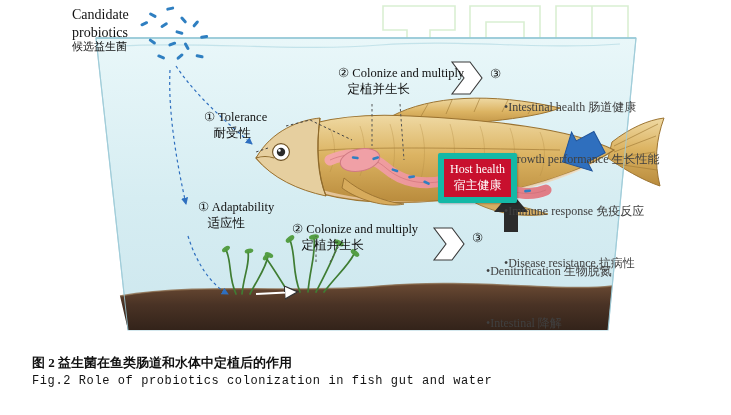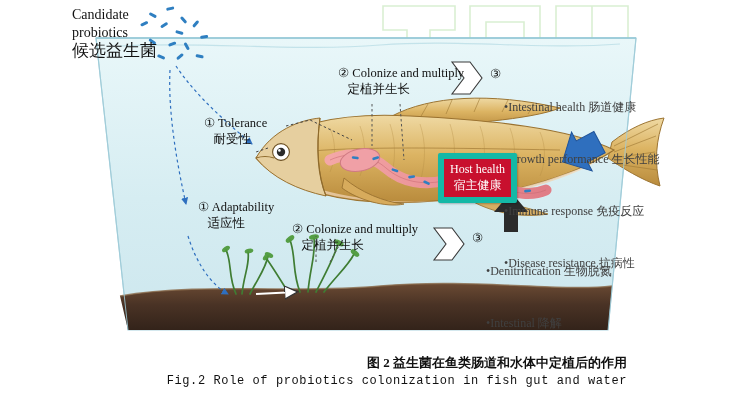--- a/index.html
+++ b/index.html
@@ -27,22 +27,23 @@
   .lbl {
     position: absolute;
     font-family: "Liberation Serif", serif;
     color: #111111;
     white-space: pre;
     line-height: 1.25;
   }
   .cap {
     position: absolute;
     width: 627px;
-    text-align: right;
+    text-align: left;
     color: #111111;
+    padding-left: 32px;
   }
   .cap-zh {
     font-family: "Liberation Serif", serif;
     font-weight: bold;
     font-size: 13px;
   }
   .cap-en {
     font-family: "Liberation Serif", serif;
     font-size: 12px;
     letter-spacing: 0.6px;
@@ -285,23 +286,23 @@
     </g>
 
     <g stroke="#9fcbd8" stroke-width="1" fill="none" opacity="0.85">
       <path d="M96 38 L128 330"></path>
       <path d="M636 38 L608 330"></path>
     </g>
   </svg>
 
   <div class="lbl" style="left:72px; top:6px; font-size:14px;">Candidate
 probiotics</div>
-  <div class="lbl" style="left:72px; top:40px; font-size:17px;">候选益生菌</div>
-
-  <div class="lbl" style="left:204px; top:110px; font-size:12.5px;margin-top:6px;">① Tolerance
+  <div class="lbl" style="left:72px; top:40px; font-size:11px;">候选益生菌</div>
+
+  <div class="lbl" style="left:204px; top:110px; font-size:12.5px;">① Tolerance
    耐受性</div>
 
   <div class="lbl" style="left:198px; top:200px; font-size:12.5px;">① Adaptability
    适应性</div>
 
   <div class="lbl" style="left:338px; top:66px; font-size:12.5px;">② Colonize and multiply
    定植并生长</div>
 
   <div class="lbl" style="left:292px; top:222px; font-size:12.5px;">② Colonize and multiply
    定植并生长</div>

